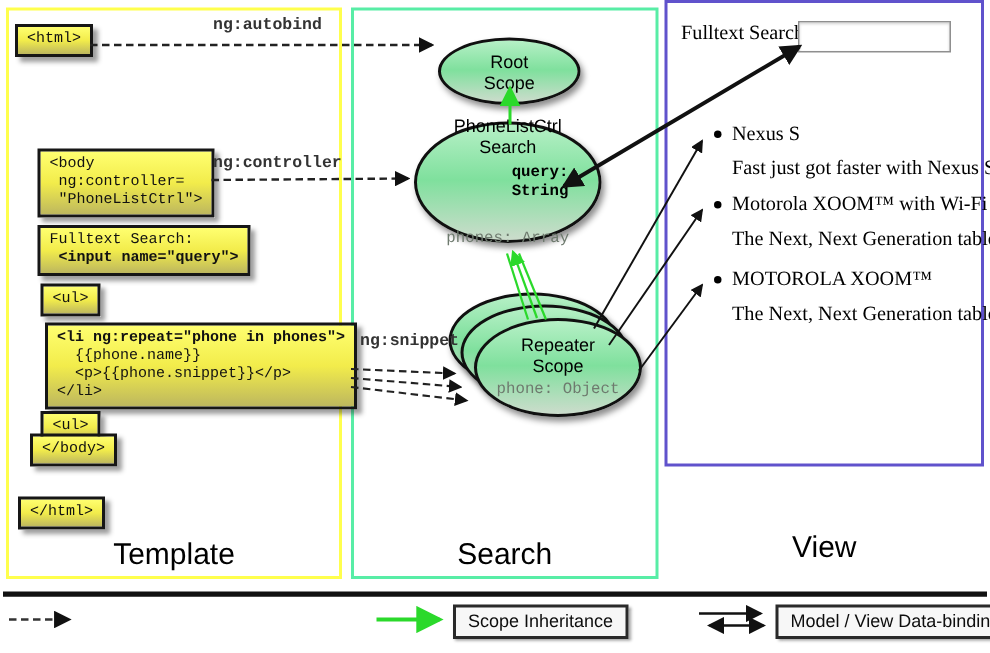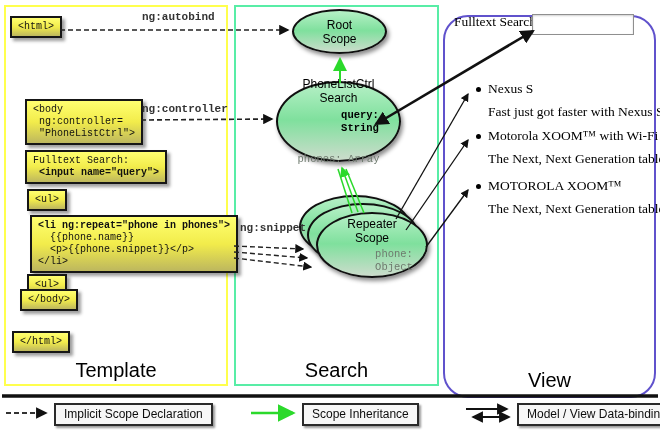--- a/index.html
+++ b/index.html
@@ -2,21 +2,21 @@
 <html><head>
 <meta charset="utf-8">
 <style>
   html,body { margin:0; padding:0; background:#fff; }
   #stage { position:relative; width:660px; height:435px; background:#fff; overflow:hidden;
            font-family:"Liberation Sans", sans-serif; }
 
   .col { position:absolute; box-sizing:border-box; border:2px solid; background:#fff; }
   #col-template { left:4px;  top:5px; width:224px; height:381px; border-color:#ffff4d; }
   #col-model    { left:234px; top:5px; width:205px; height:381px; border-color:#58eda6; }
-  #col-view     { left:443px; top:15px; width:213px; height:383px; border-color:#6052cc;border-radius:25px; }
+  #col-view     { left:443px; top:0; width:213px; height:311px; border-color:#6052cc; }
   .col-label { position:absolute; width:100%; text-align:center; top:352px; font-size:20px; color:#000; }
 
   .codebox { position:absolute; z-index:2; white-space:pre; color:#111;
              font:10px/12px "Liberation Mono", monospace;
              padding:3px 6px; border:2px solid #161616; border-radius:0;
              background:linear-gradient(180deg,#ffff70 0%,#f2ec4b 50%,#bdb75e 100%);
              box-shadow:3px 3px 3px rgba(40,40,40,0.45); }
   .codebox b { font-weight:bold; }
 
   .nglabel { position:absolute; z-index:3; font:bold 11px/13px "Liberation Mono", monospace; color:#333; }
@@ -68,60 +68,59 @@
   &lt;p&gt;{{phone.snippet}}&lt;/p&gt;
 &lt;/li&gt;</span></div>
   <div class="codebox" style="left:27px; top:274px;">&lt;ul&gt;</div>
   <div class="codebox" style="left:20px; top:289px;">&lt;/body&gt;</div>
   <div class="codebox" style="left:12px; top:331px;">&lt;/html&gt;</div>
 
   <div class="nglabel" style="left:142px; top:11px;">ng:autobind</div>
   <div class="nglabel" style="left:142px; top:103px;">ng:controller</div>
   <div class="nglabel" style="left:240px; top:222px;">ng:snippet</div>
 
-  <div class="ellipse" style="left:292px; top:9px; width:95px; height:45px;align-items:center;">
+  <div class="ellipse" style="left:292px; top:25px; width:95px; height:45px;align-items:center;">
     <div class="ename">Root
 Scope</div>
   </div>
 
   <div class="ellipse" style="left:276px; top:81px; width:125px; height:81px;">
     <div class="ename">PhoneListCtrl
 Search</div>
     <div class="eprop bold" style="margin-top:4px;">query: String</div>
     <div class="eprop dim">phones: Array</div>
   </div>
 
   <div>
     <div class="ellipse" style="left:299px; top:195px; width:112px; height:64px;"></div>
     <div class="ellipse" style="left:307px; top:203px; width:112px; height:64px;"></div>
     <div class="ellipse" style="left:316px; top:212px; width:112px; height:66px;">
       <div class="ename">Repeater
 Scope</div>
-      <div class="eprop dim" style="margin-top:3px;margin-left:44px;">phone: Object</div>
+      <div class="eprop dim" style="margin-top:3px;">phone: Object</div>
     </div>
   </div>
 
   <div class="viewtext" style="left:454px; top:14px;">Fulltext Search:</div>
   <input id="search-input" type="text" value="" style="">
 
   <div>
     <span class="bullet" style="left:476px; top:87px;"></span>
     <div class="viewtext" style="left:488px; top:81px;">Nexus S</div>
     <div class="viewtext" style="left:488px; top:104px;">Fast just got faster with Nexus S.</div>
 
     <span class="bullet" style="left:476px; top:134px;"></span>
     <div class="viewtext" style="left:488px; top:128px;">Motorola XOOM™ with Wi-Fi</div>
     <div class="viewtext" style="left:488px; top:151px;">The Next, Next Generation tablet.</div>
 
     <span class="bullet" style="left:476px; top:184px;"></span>
     <div class="viewtext" style="left:488px; top:178px;">MOTOROLA XOOM™</div>
     <div class="viewtext" style="left:488px; top:201px;">The Next, Next Generation tablet.</div>
   </div>
 
-  <div class="legend-box" style="left:54px;  top:403px;">Implicit Scope Declaration</div>
   <div class="legend-box" style="left:302px; top:403px;">Scope Inheritance</div>
   <div class="legend-box" style="left:517px; top:403px;">Model / View Data-binding</div>
 
   <svg id="arrows" width="660" height="435" viewBox="0 0 660 435">
     <defs>
       <marker id="ab" viewBox="0 0 10 10" refX="8.5" refY="5" markerWidth="6.5" markerHeight="6.5" orient="auto-start-reverse">
         <path d="M0,0 L10,5 L0,10 z" fill="#111"></path>
       </marker>
       <marker id="abBig" viewBox="0 0 10 10" refX="8.5" refY="5" markerWidth="5.5" markerHeight="5.5" orient="auto-start-reverse">
         <path d="M0,0 L10,5 L0,10 z" fill="#111"></path>

